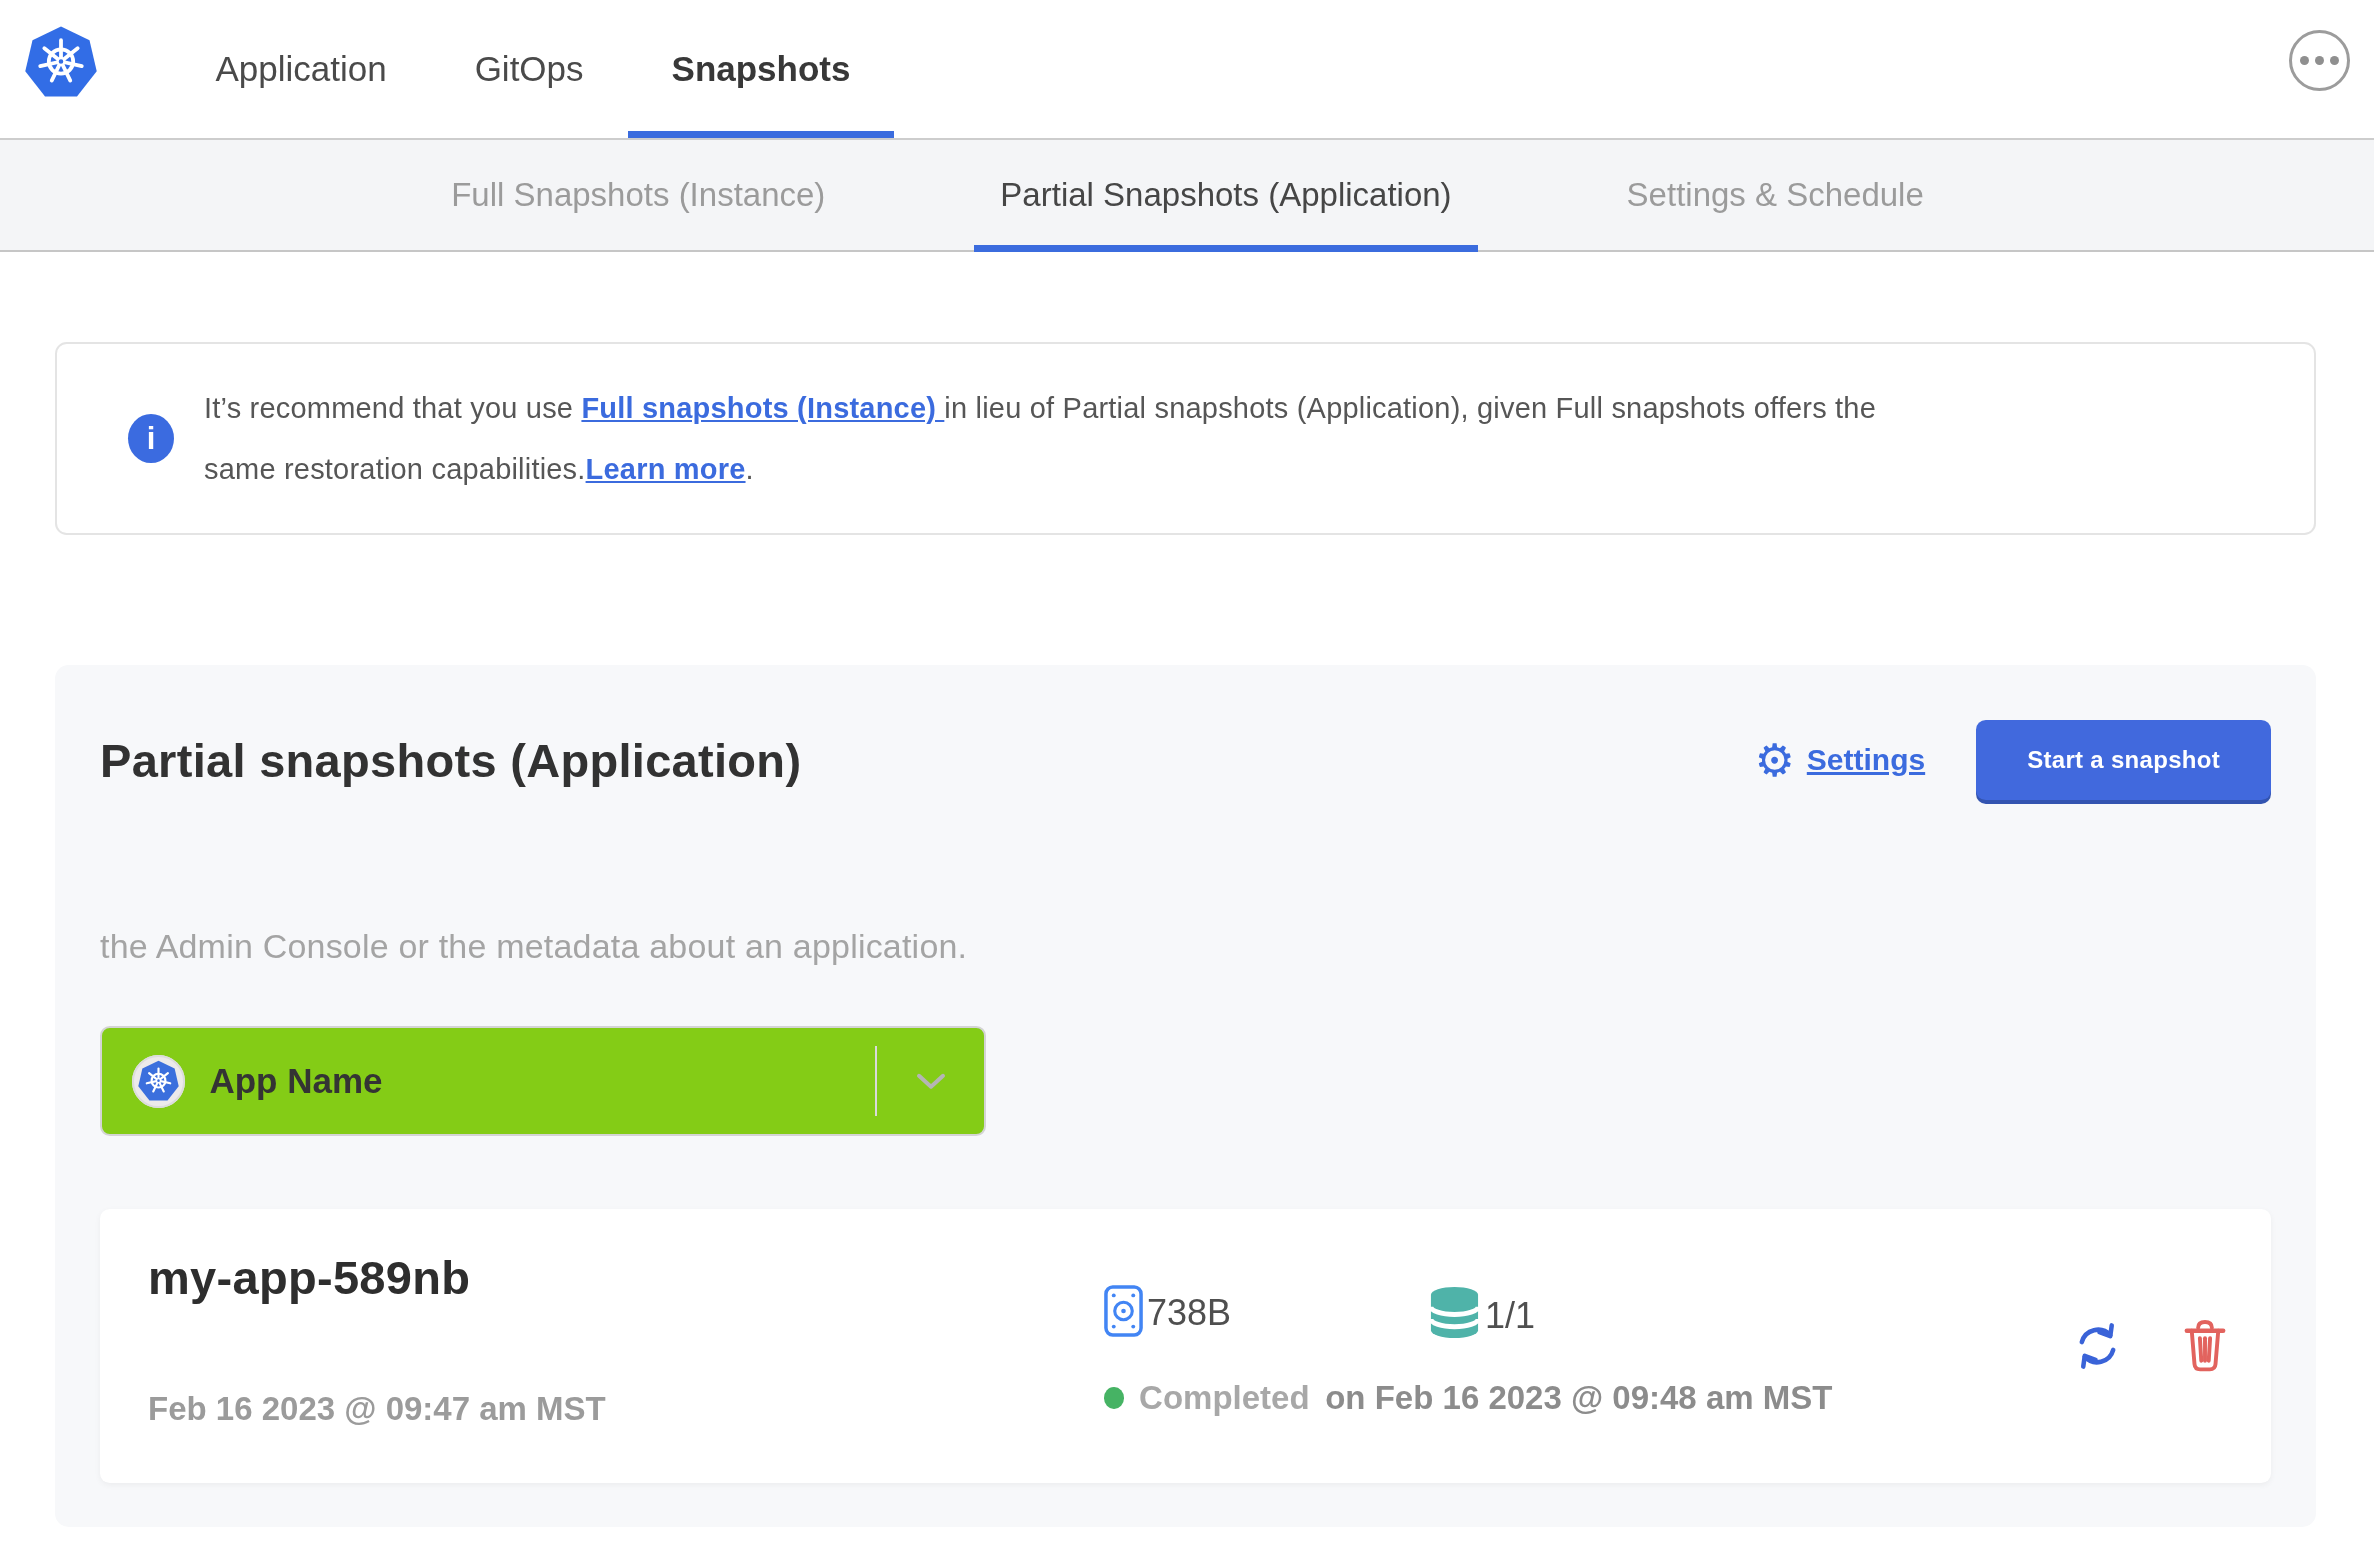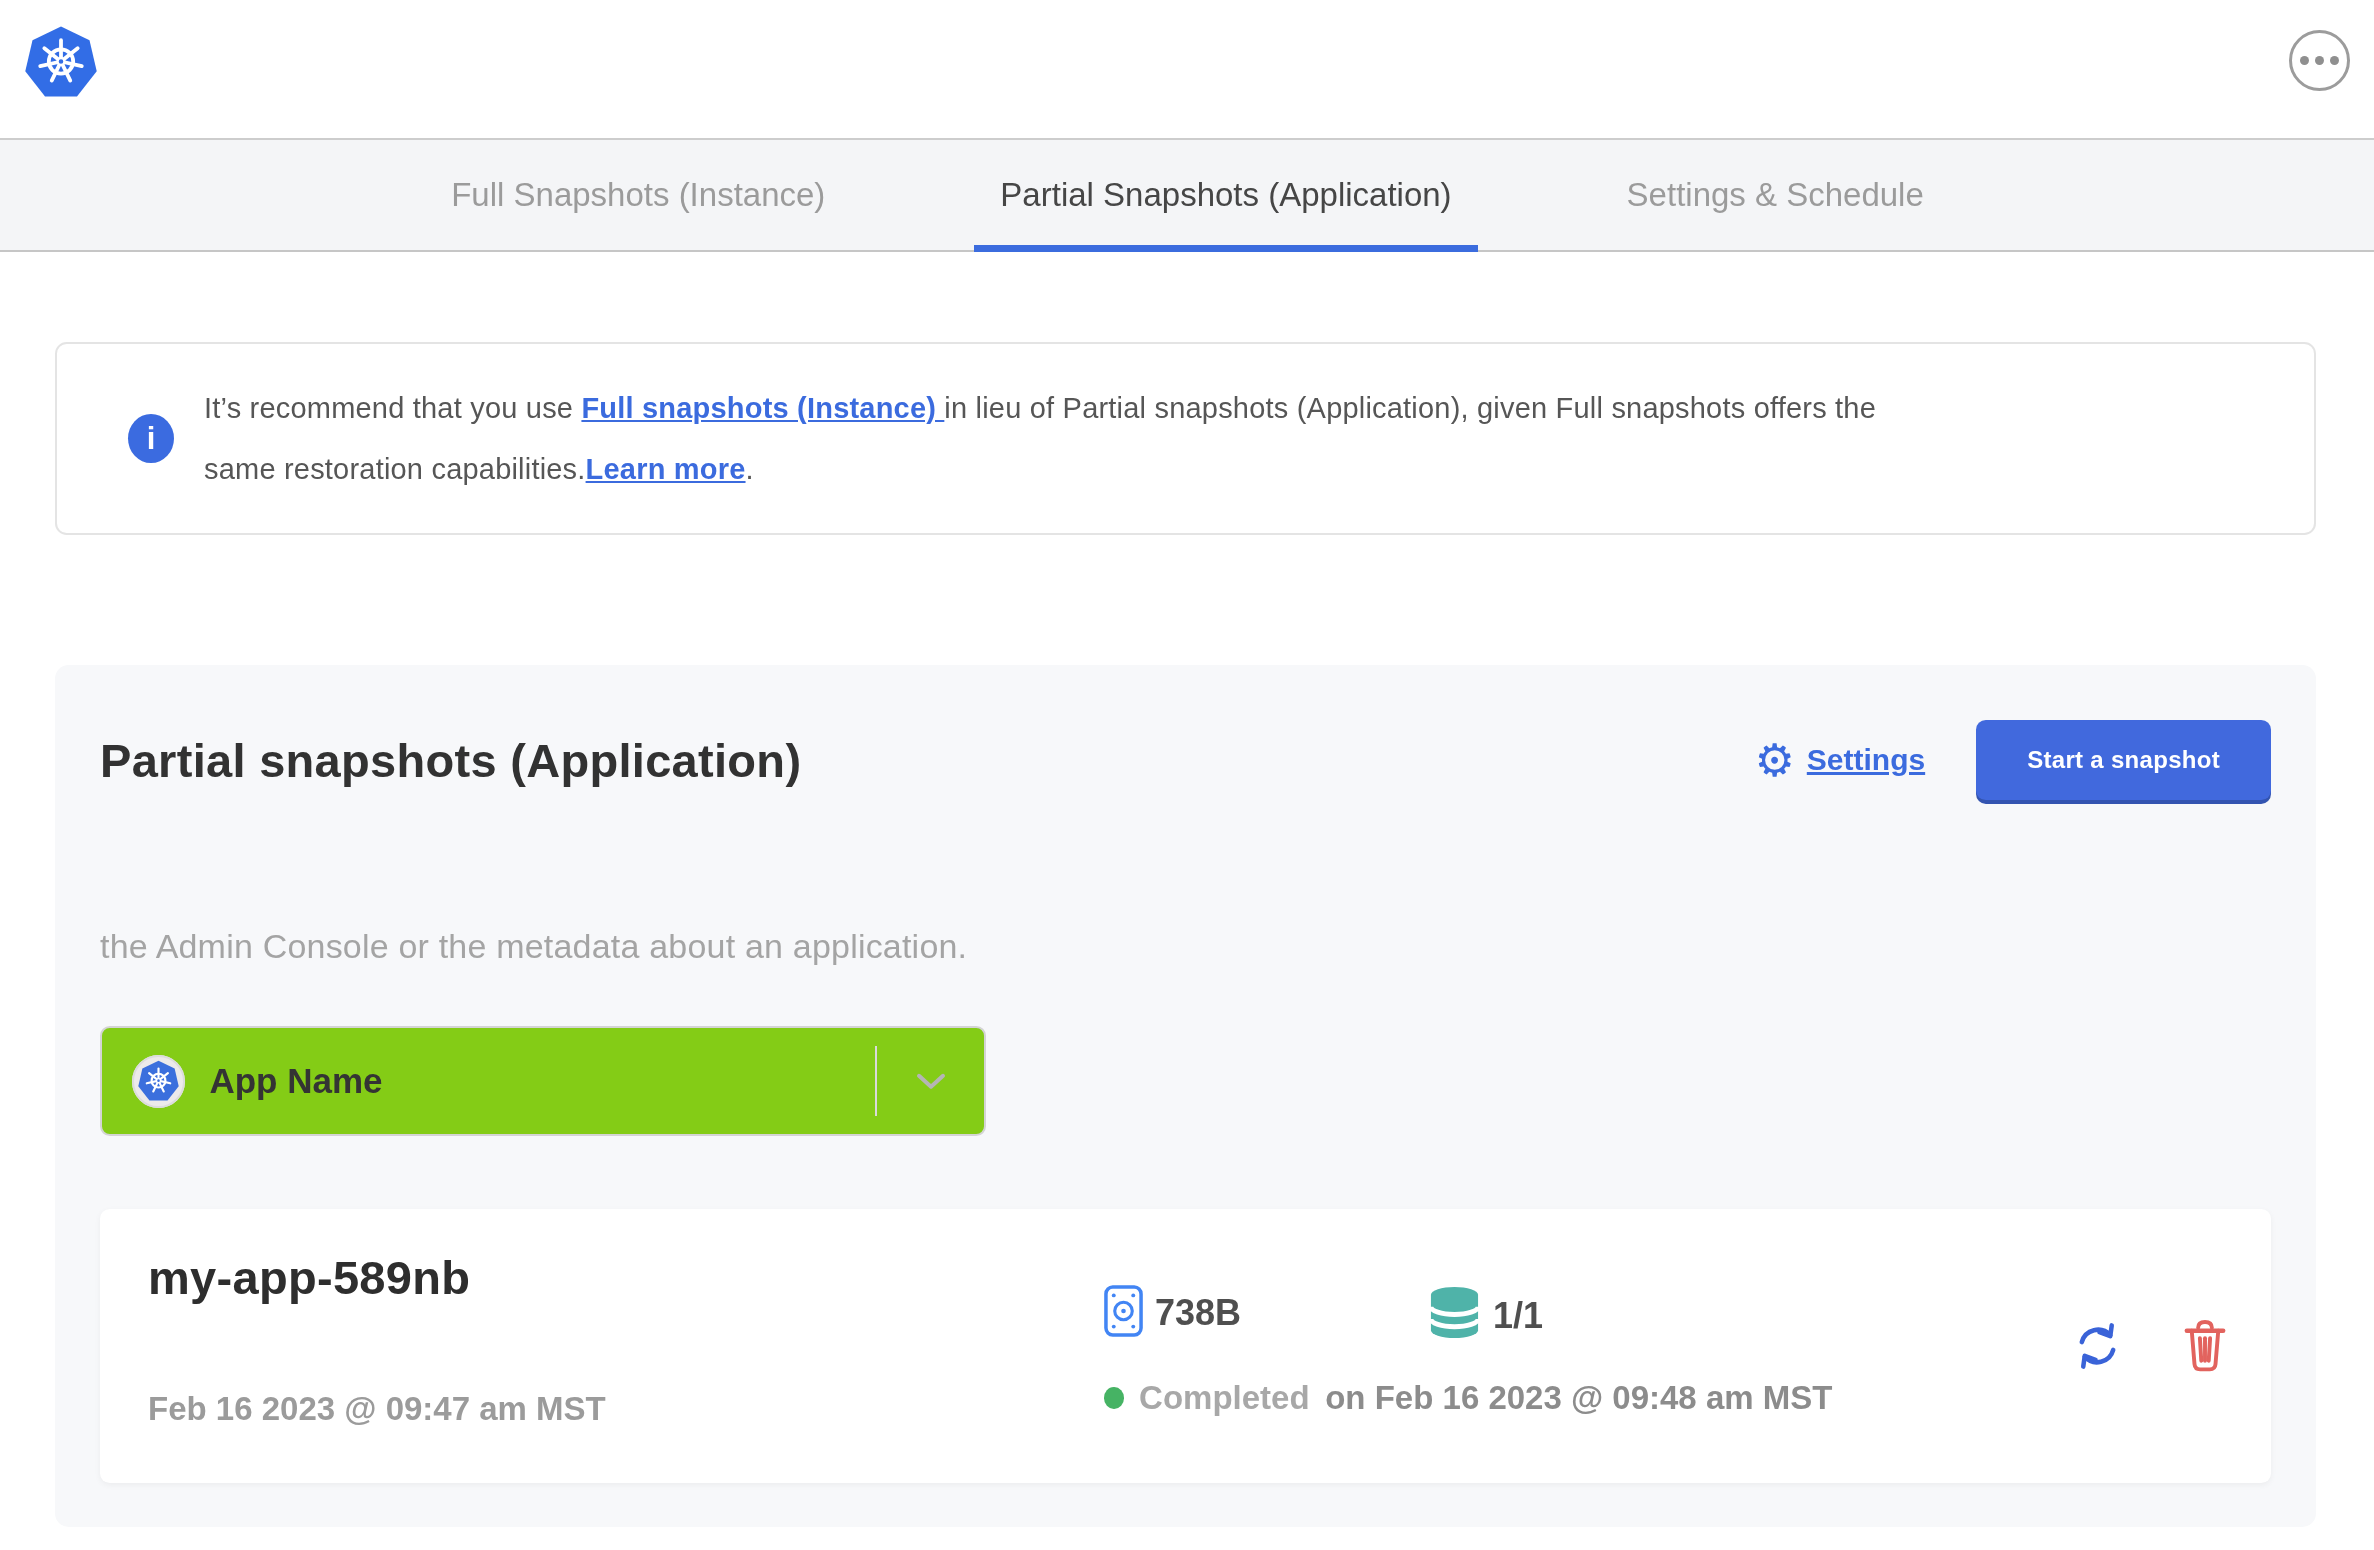--- a/index.html
+++ b/index.html
@@ -59,21 +59,21 @@
   .chevron-box { width:107px; display:flex; align-items:center; justify-content:center; align-self:stretch; }
 
   
   .snap-row { margin-top:73px; height:274px; background:#fff; border-radius:9.8px; position:relative;
     box-shadow:0 2px 5.9px rgba(0,0,0,.05); }
   .snap-name { position:absolute; left:48px; top:41px; font-size:47px; font-weight:700; color:#2e2e2e; letter-spacing:0.3px; }
   .snap-started { position:absolute; left:48px; top:181px; font-size:33px; font-weight:600; color:#9b9b9b; }
   .metric { position:absolute; top:76px; display:flex; align-items:center; }
   .metric-size { left:1004px; }
   .metric-volumes { left:1328px; }
-  .metric-label { font-size:36px; font-weight:700; color:#4f4f4f; margin-left:12px; }
+  .metric-label { font-size:36px; font-weight:400; color:#4f4f4f; margin-left:4px; }
   .snap-status { position:absolute; left:1004px; top:170px; display:flex; align-items:center; }
   .status-dot { width:19.5px; height:21.5px; border-radius:50%; background:#46b364; }
   .status-text { margin-left:15.6px; font-size:33px; font-weight:600; color:#a8a8a8; }
   .status-at { margin-left:15.6px; font-size:33px; font-weight:600; color:#8c8c8c; }
   .row-actions { position:absolute; right:43px; top:50%; transform:translateY(-50%); display:flex; align-items:center; gap:57px; }
   .icon-btn { background:none; border:none; cursor:pointer; padding:0; line-height:0; }
 </style>
 </head>
 <body>
 
@@ -87,20 +87,25 @@
         <line x1="50" y1="48" x2="22.7" y2="54.2"></line>
         <line x1="50" y1="48" x2="37.8" y2="73.2"></line>
         <line x1="50" y1="48" x2="62.2" y2="73.2"></line>
         <line x1="50" y1="48" x2="77.3" y2="54.2"></line>
         <line x1="50" y1="48" x2="71.9" y2="30.5"></line>
       </g>
       <circle cx="50" cy="48" r="16" fill="none" stroke="#ffffff" stroke-width="5"></circle>
       <circle cx="50" cy="48" r="4.5" fill="#326de6" stroke="#ffffff" stroke-width="3"></circle>
     </svg>
   </span>
+  <nav class="nav-items">
+    <div class="nav-item">Application</div>
+    <div class="nav-item">GitOps</div>
+    <div class="nav-item active">Snapshots</div>
+  </nav>
   <button class="overflow-btn" aria-label="menu">
     <i></i>
       <i></i>
       <i></i>
   </button>
 </header>
 
 <div class="subnav">
   <div class="subtab">Full Snapshots (Instance)</div>
   <div class="subtab active">Partial Snapshots (Application)</div>

